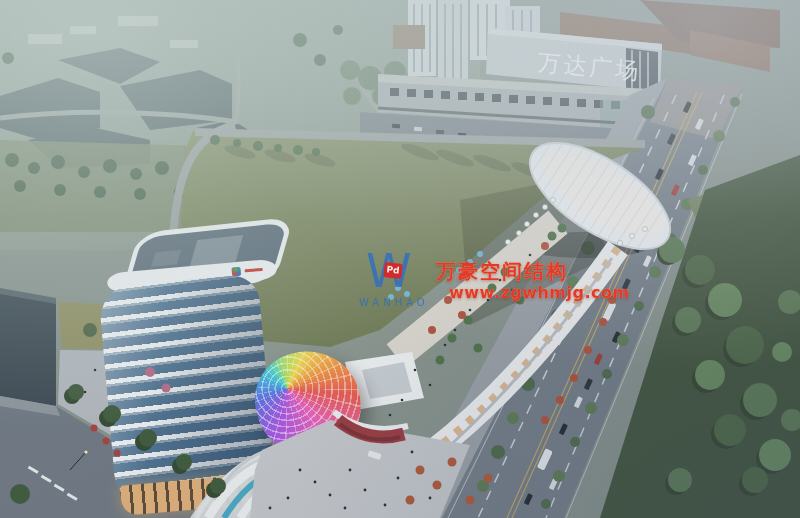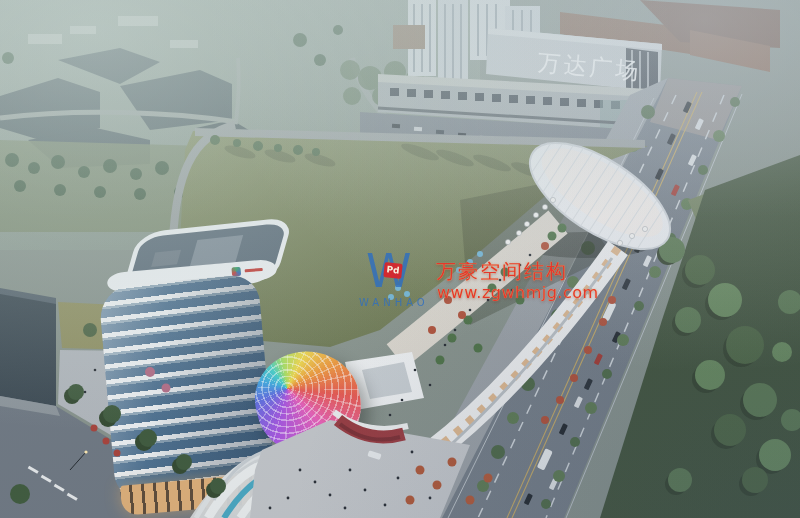--- a/index.html
+++ b/index.html
@@ -3,21 +3,21 @@
 <meta charset="utf-8">
 <style>
   html,body{margin:0;padding:0;background:#222;}
   .stage{position:relative;width:800px;height:518px;overflow:hidden;background:#8a958d;
          font-family:"DejaVu Sans",sans-serif;}
   .abs{position:absolute;}
   svg{display:block;}
   .layer{position:absolute;left:0;top:0;pointer-events:none;}
   
   
-  .wm-red{color:#e5372b;font-weight:normal;
+  .wm-red{color:#e5372b;font-weight:bold;
           text-shadow:0 0 1px rgba(255,225,130,.85),0 1px 3px rgba(110,20,10,.45);}
   .wm-blue{color:#2f6fc0;font-weight:normal;opacity:.82;}
 </style>
 </head>
 <body>
 
 <div class="stage">
 
   <svg class="layer" width="800" height="518" viewBox="0 0 800 518">
     <defs>
@@ -514,16 +514,16 @@
                 linear-gradient(180deg, rgba(190,205,205,0.26), rgba(190,205,205,0) 42%),
                 radial-gradient(ellipse at 100% 100%, rgba(55,75,110,0.18), rgba(55,75,110,0) 45%),
                 linear-gradient(160deg, rgba(150,170,175,0.14), rgba(90,105,125,0.06) 60%, rgba(70,85,110,0.12));"></div>
 
   <div class="layer" style="width:800px;height:518px;">
     <div class="abs wm-blue" style="left:366px;top:248px;font-size:46px;line-height:1;">W</div>
     <div class="abs" style="left:384px;top:263px;width:18px;height:15px;background:#d7262c;border-radius:2px;transform:rotate(6deg);
                 color:#fff3e0;font-size:9px;font-weight:bold;text-align:center;line-height:15px;opacity:0.95;">Pd</div>
     <div class="abs wm-blue" style="left:359px;top:297px;font-size:10px;letter-spacing:4px;">WANHAO</div>
     <div class="abs wm-red" style="left:436px;top:258px;font-size:20px;letter-spacing:2px;">万豪空间结构</div>
-    <div class="abs wm-red" style="left:437px;top:283px;font-size:16px;letter-spacing:0.5px;">www.zgwhmjg.com</div>
+    <div class="abs wm-red" style="left:449px;top:283px;font-size:16px;letter-spacing:0.5px;">www.zgwhmjg.com</div>
   </div>
 
 </div>
 
 </body></html>

